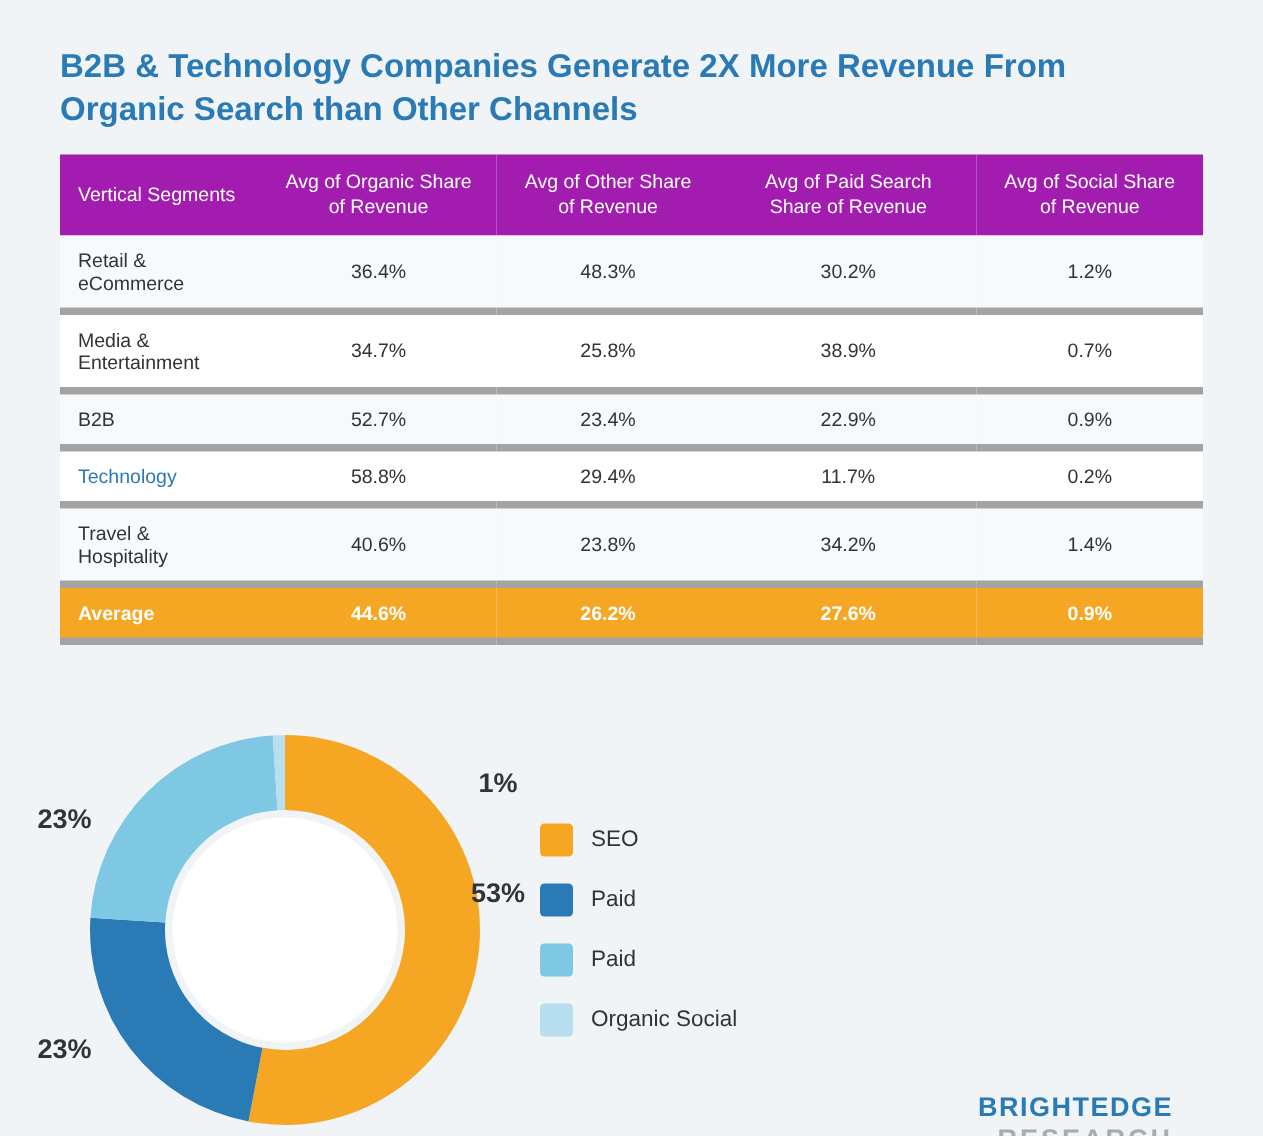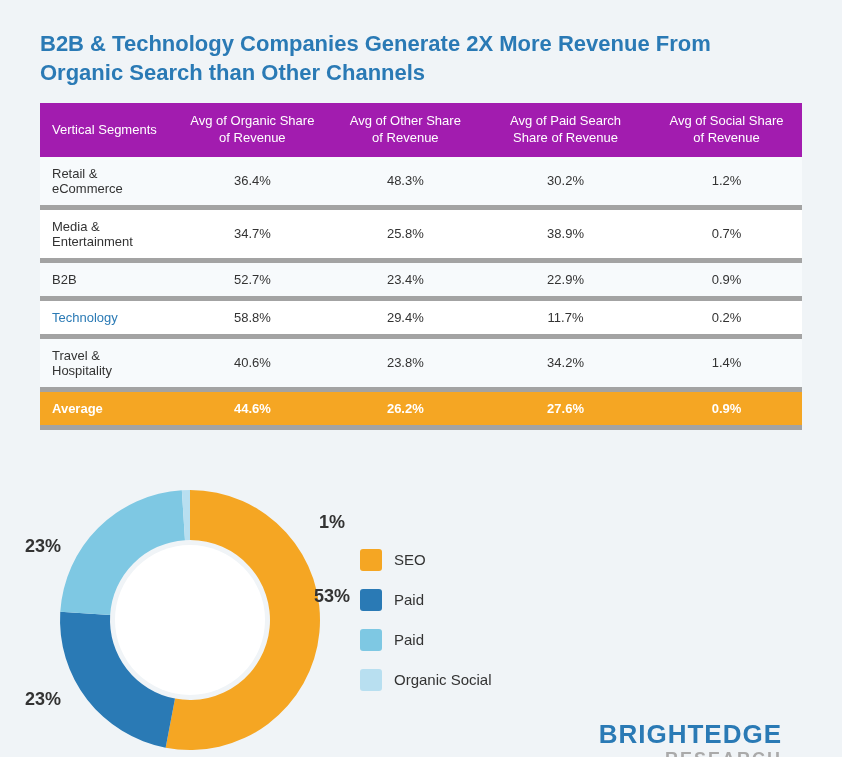--- a/index.html
+++ b/index.html
@@ -102,21 +102,21 @@
       font-size: 18px;
       font-weight: bold;
       color: #333;
     }
     .brightedge {
       margin-top: 30px;
       text-align: right;
       padding-right: 20px;
     }
     .brightedge-text {
-      font-size: 26px;
+      font-size: 18px;
       font-weight: bold;
       color: #2a7ab5;
       letter-spacing: 1px;
       line-height: 1.1;
     }
     .research-text {
       font-size: 18px;
       font-weight: bold;
       color: #aaa;
       letter-spacing: 2px;

